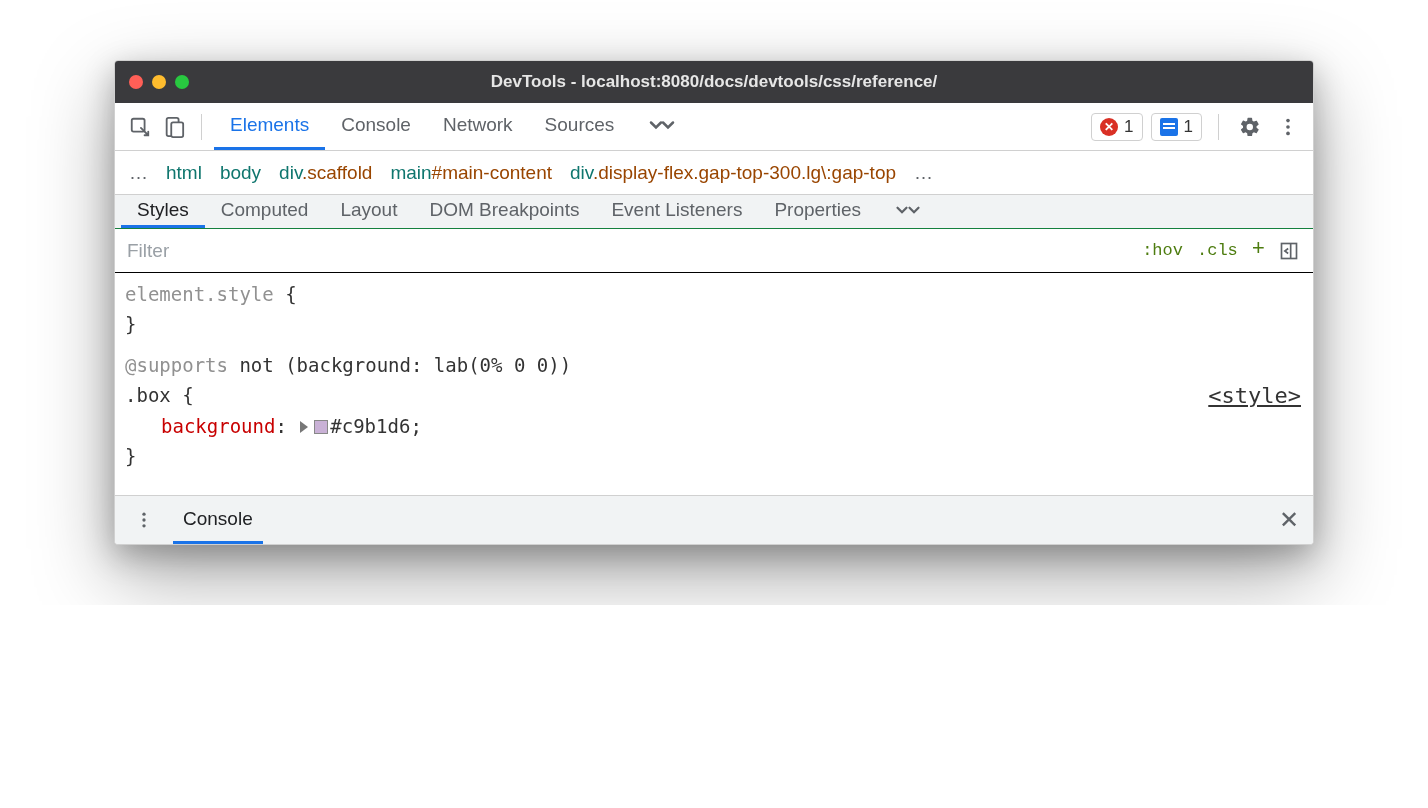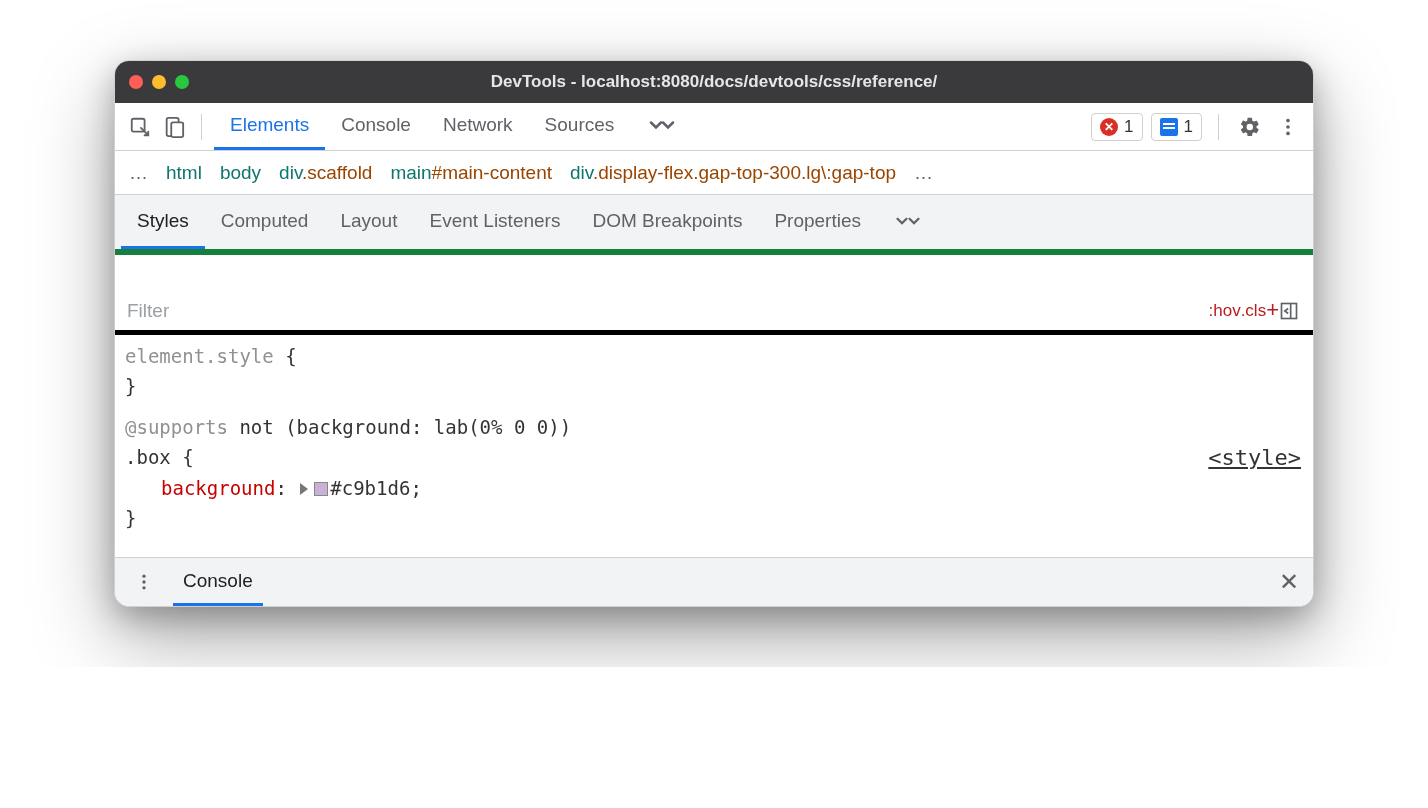--- a/index.html
+++ b/index.html
@@ -6,21 +6,21 @@
   body {
     font-family: -apple-system, BlinkMacSystemFont, "Segoe UI", Helvetica, Arial, sans-serif;
     background: #fff;
     display: flex;
     justify-content: center;
     align-items: flex-start;
     padding: 60px 20px;
   }
   .window {
     width: 1200px;
-    border-radius: 15px;
+    border-radius: 4px;
     overflow: hidden;
     box-shadow: 0 30px 80px rgba(0,0,0,0.35), 0 10px 30px rgba(0,0,0,0.25);
     background: #fff;
     border: 1px solid #d0d0d0;
   }
   .titlebar {
     background: #3a3a3d;
     height: 42px;
     display: flex;
     align-items: center;
@@ -121,51 +121,50 @@
     gap: 18px;
     white-space: nowrap;
     overflow: hidden;
   }
   .breadcrumbs .ell { color: #5f6368; }
   .crumb { cursor: pointer; }
   .c-tag  { color: #0f766e; }
   .c-cls  { color: #994500; }
   .sub-tabs {
     display: flex; align-items: flex-end;
-    height: 60px;
+    height: 34px;
     background: #f1f3f4;
-    border-bottom: 6px solid #15803d;
+    border-bottom: 1px solid #15803d;
     padding: 0 6px;
   }
   .sub-tab {
     padding: 0 16px; height: 100%;
     display: flex; align-items: center;
     font-size: 19px; color: #5f6368;
     cursor: pointer;
     border-bottom: 3px solid transparent;
   }
   .sub-tab.active { color: #202124; border-bottom-color: #1a73e8; font-weight: 500; }
   .filter-row {
     display: flex; 
     height: 44px;
-    border-bottom: 5px solid #000000;
-    background: #fff;
-    margin-top: 36px;
+    border-bottom: 1px solid #000000;
+    background: #fff;
   }
   .filter-input {
     flex: 1; border: none; outline: none;
     font-size: 19px; padding: 0 12px;
     color: #333; height: 100%;
   }
   .filter-input::placeholder { color: #9aa0a6; }
   .filter-tools {
-    display: flex; align-items: center; 
+    display: flex; align-items: center; gap: 14px;
     padding: 0 14px;
-    font-family: Liberation Sans, sans-serif;
-    font-size: 17px; color: #b91c1c;
+    font-family: Liberation Mono, monospace;
+    font-size: 17px; color: #4d7c0f;
   }
   .filter-tools span { cursor: pointer; }
   .styles-pane {
     font-family: Menlo, Consolas, monospace;
     font-size: 19px;
     color: #333;
     padding: 6px 10px 24px 10px;
     line-height: 1.6;
     border-bottom: 1px solid #d0d0d0;
     min-height: 200px;
@@ -287,22 +286,22 @@
     <span class="crumb"><span class="c-tag">div</span><span class="c-cls">.scaffold</span></span>
     <span class="crumb"><span class="c-tag">main</span><span class="c-cls">#main-content</span></span>
     <span class="crumb"><span class="c-tag">div</span><span class="c-cls">.display-flex.gap-top-300.lg\:gap-top</span></span>
     <span class="ell">…</span>
   </div>
 
   <div class="sub-tabs">
     <div class="sub-tab active">Styles</div>
     <div class="sub-tab">Computed</div>
     <div class="sub-tab">Layout</div>
+    <div class="sub-tab">DOM Breakpoints</div>
     <div class="sub-tab">Event Listeners</div>
-    <div class="sub-tab">DOM Breakpoints</div>
     <div class="sub-tab">Properties</div>
     <div class="sub-tab">
       <svg width="18" height="18" viewBox="0 0 24 24" fill="none" stroke="#5f6368" stroke-width="3" stroke-linecap="round">
           <path d="M6 9l6 6 6-6"></path>
         </svg>
       <svg width="18" height="18" viewBox="0 0 24 24" fill="none" stroke="#5f6368" stroke-width="3" stroke-linecap="round" style="margin-left:-6px">
           <path d="M6 9l6 6 6-6"></path>
         </svg>
     </div>
   </div>

